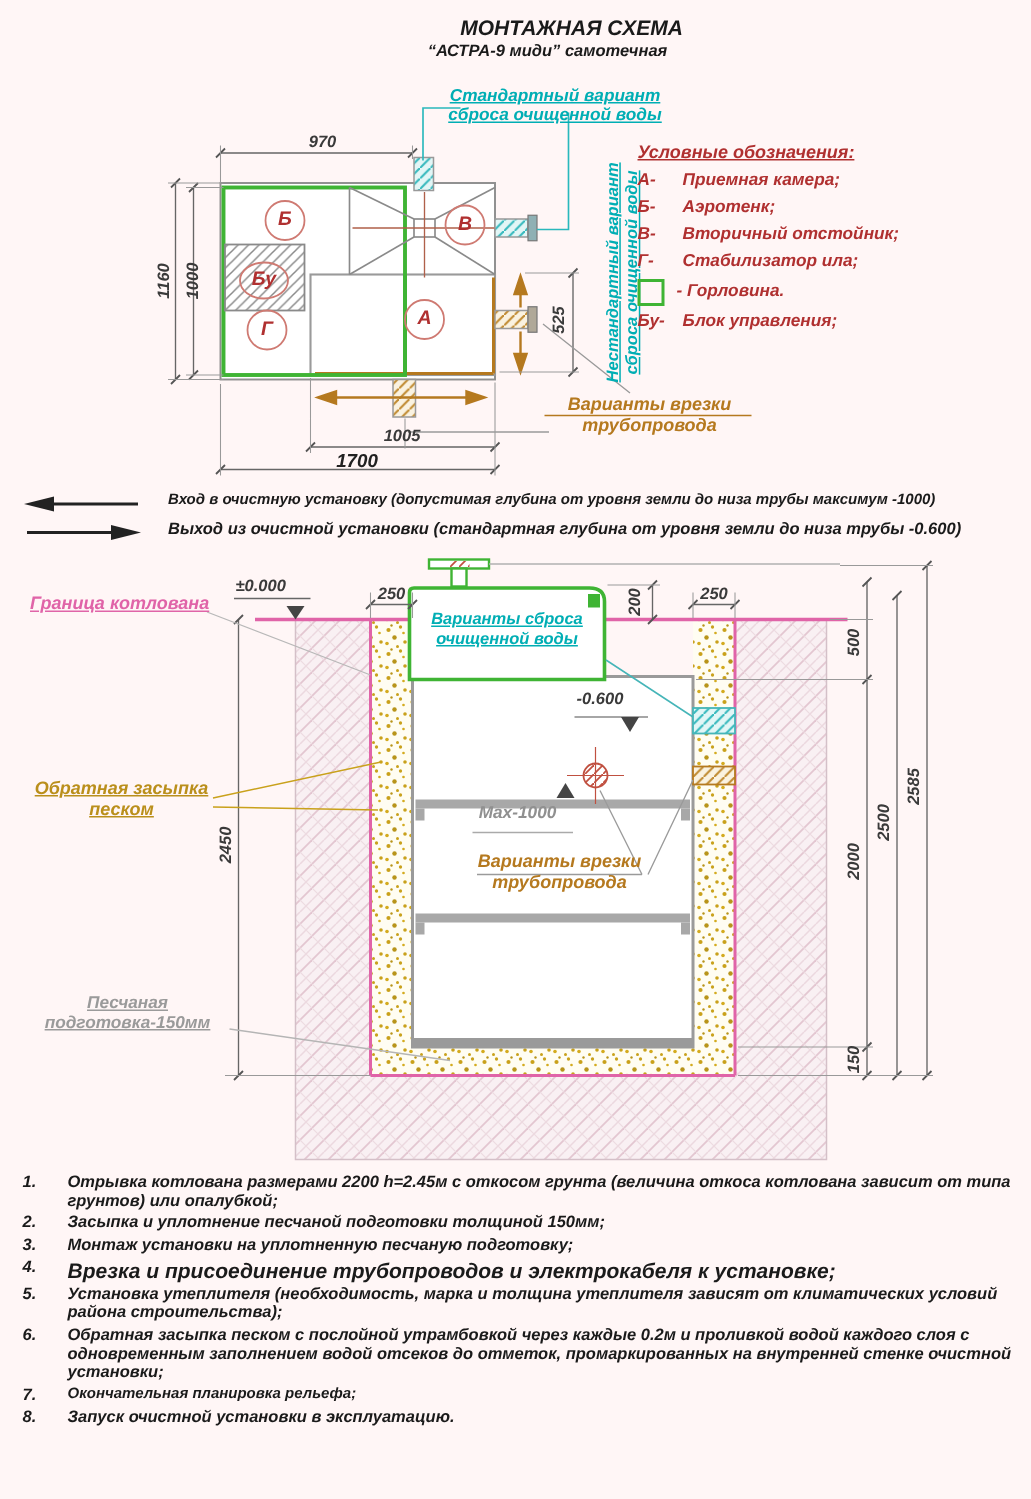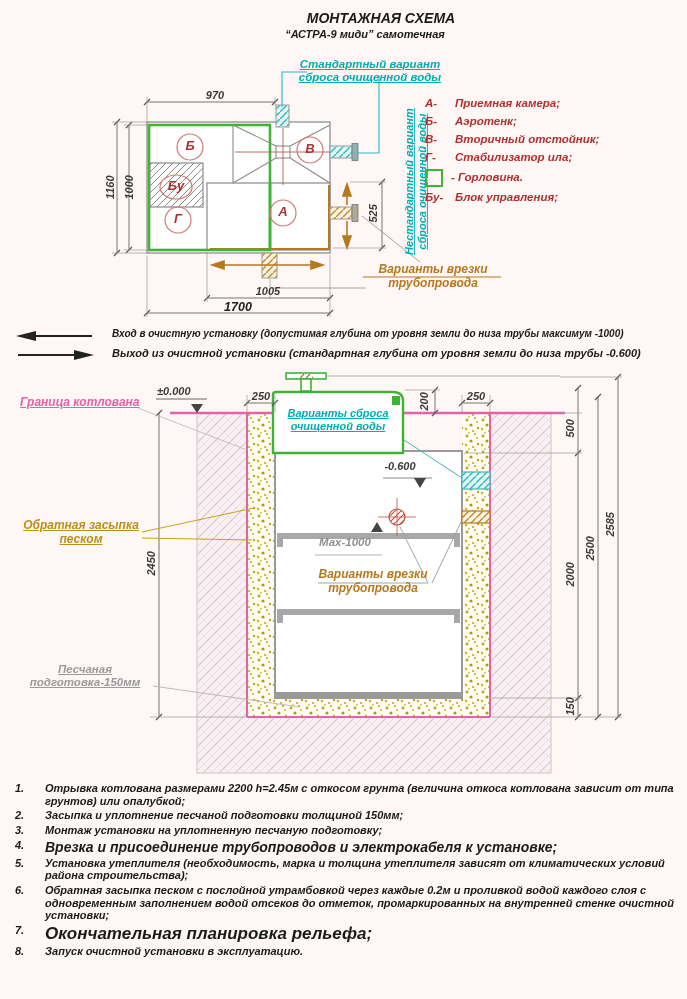--- a/index.html
+++ b/index.html
@@ -219,20 +219,21 @@
   <div class="t sec-letter" style="left:271px;top:205px;">А</div>
 
   <div class="t dim ctr" style="left:190px;top:89px;width:50px;">970</div>
   <div class="t dim ctr rot" style="left:92px;top:181px;width:36px;">1160</div>
   <div class="t dim ctr rot" style="left:111px;top:181px;width:36px;">1000</div>
   <div class="t dim ctr rot" style="left:358px;top:207px;width:30px;">525</div>
   <div class="t dim ctr" style="left:246px;top:285px;width:44px;">1005</div>
   <div class="t ctr" style="left:213px;top:300px;width:50px;font-size:12.5px;color:#222;">1700</div>
 
   <div style="position:absolute;left:425px;top:95px;width:252px;">
+    <div class="t red" style="position:static;font-size:12px;text-decoration:underline;margin-bottom:3px;">Условные обозначения:</div>
     <div class="legend-row">
       <span class="t red legend-key" style="position:static;font-size:11.5px;">А-</span>
       <span class="t red" style="position:static;font-size:11.5px;">Приемная камера;</span>
     </div>
     <div class="legend-row">
       <span class="t red legend-key" style="position:static;font-size:11.5px;">Б-</span>
       <span class="t red" style="position:static;font-size:11.5px;">Аэротенк;</span>
     </div>
     <div class="legend-row">
       <span class="t red legend-key" style="position:static;font-size:11.5px;">В-</span>
@@ -294,21 +295,21 @@
     <div class="proc-row">
       <span class="t blk proc-num" style="position:static;font-size:11px;">5.</span>
       <span class="t blk proc-text" style="position:static;font-size:11px;">Установка утеплителя (необходимость, марка и толщина утеплителя зависят от климатических условий района строительства);</span>
     </div>
     <div class="proc-row">
       <span class="t blk proc-num" style="position:static;font-size:11px;">6.</span>
       <span class="t blk proc-text" style="position:static;font-size:11px;">Обратная засыпка песком с послойной утрамбовкой через каждые 0.2м и проливкой водой каждого слоя с одновременным заполнением водой отсеков до отметок, промаркированных на внутренней стенке очистной установки;</span>
     </div>
     <div class="proc-row">
       <span class="t blk proc-num" style="position:static;font-size:11px;">7.</span>
-      <span class="t blk proc-text" style="position:static;font-size:17px;font-style:italic;">Окончательная планировка рельефа;</span>
+      <span class="t blk proc-text" style="position:static;font-size:10px;font-style:italic;">Окончательная планировка рельефа;</span>
     </div>
     <div class="proc-row">
       <span class="t blk proc-num" style="position:static;font-size:11px;">8.</span>
       <span class="t blk proc-text" style="position:static;font-size:11px;">Запуск очистной установки в эксплуатацию.</span>
     </div>
   </div>
 
 </div>
 
 </body></html>

